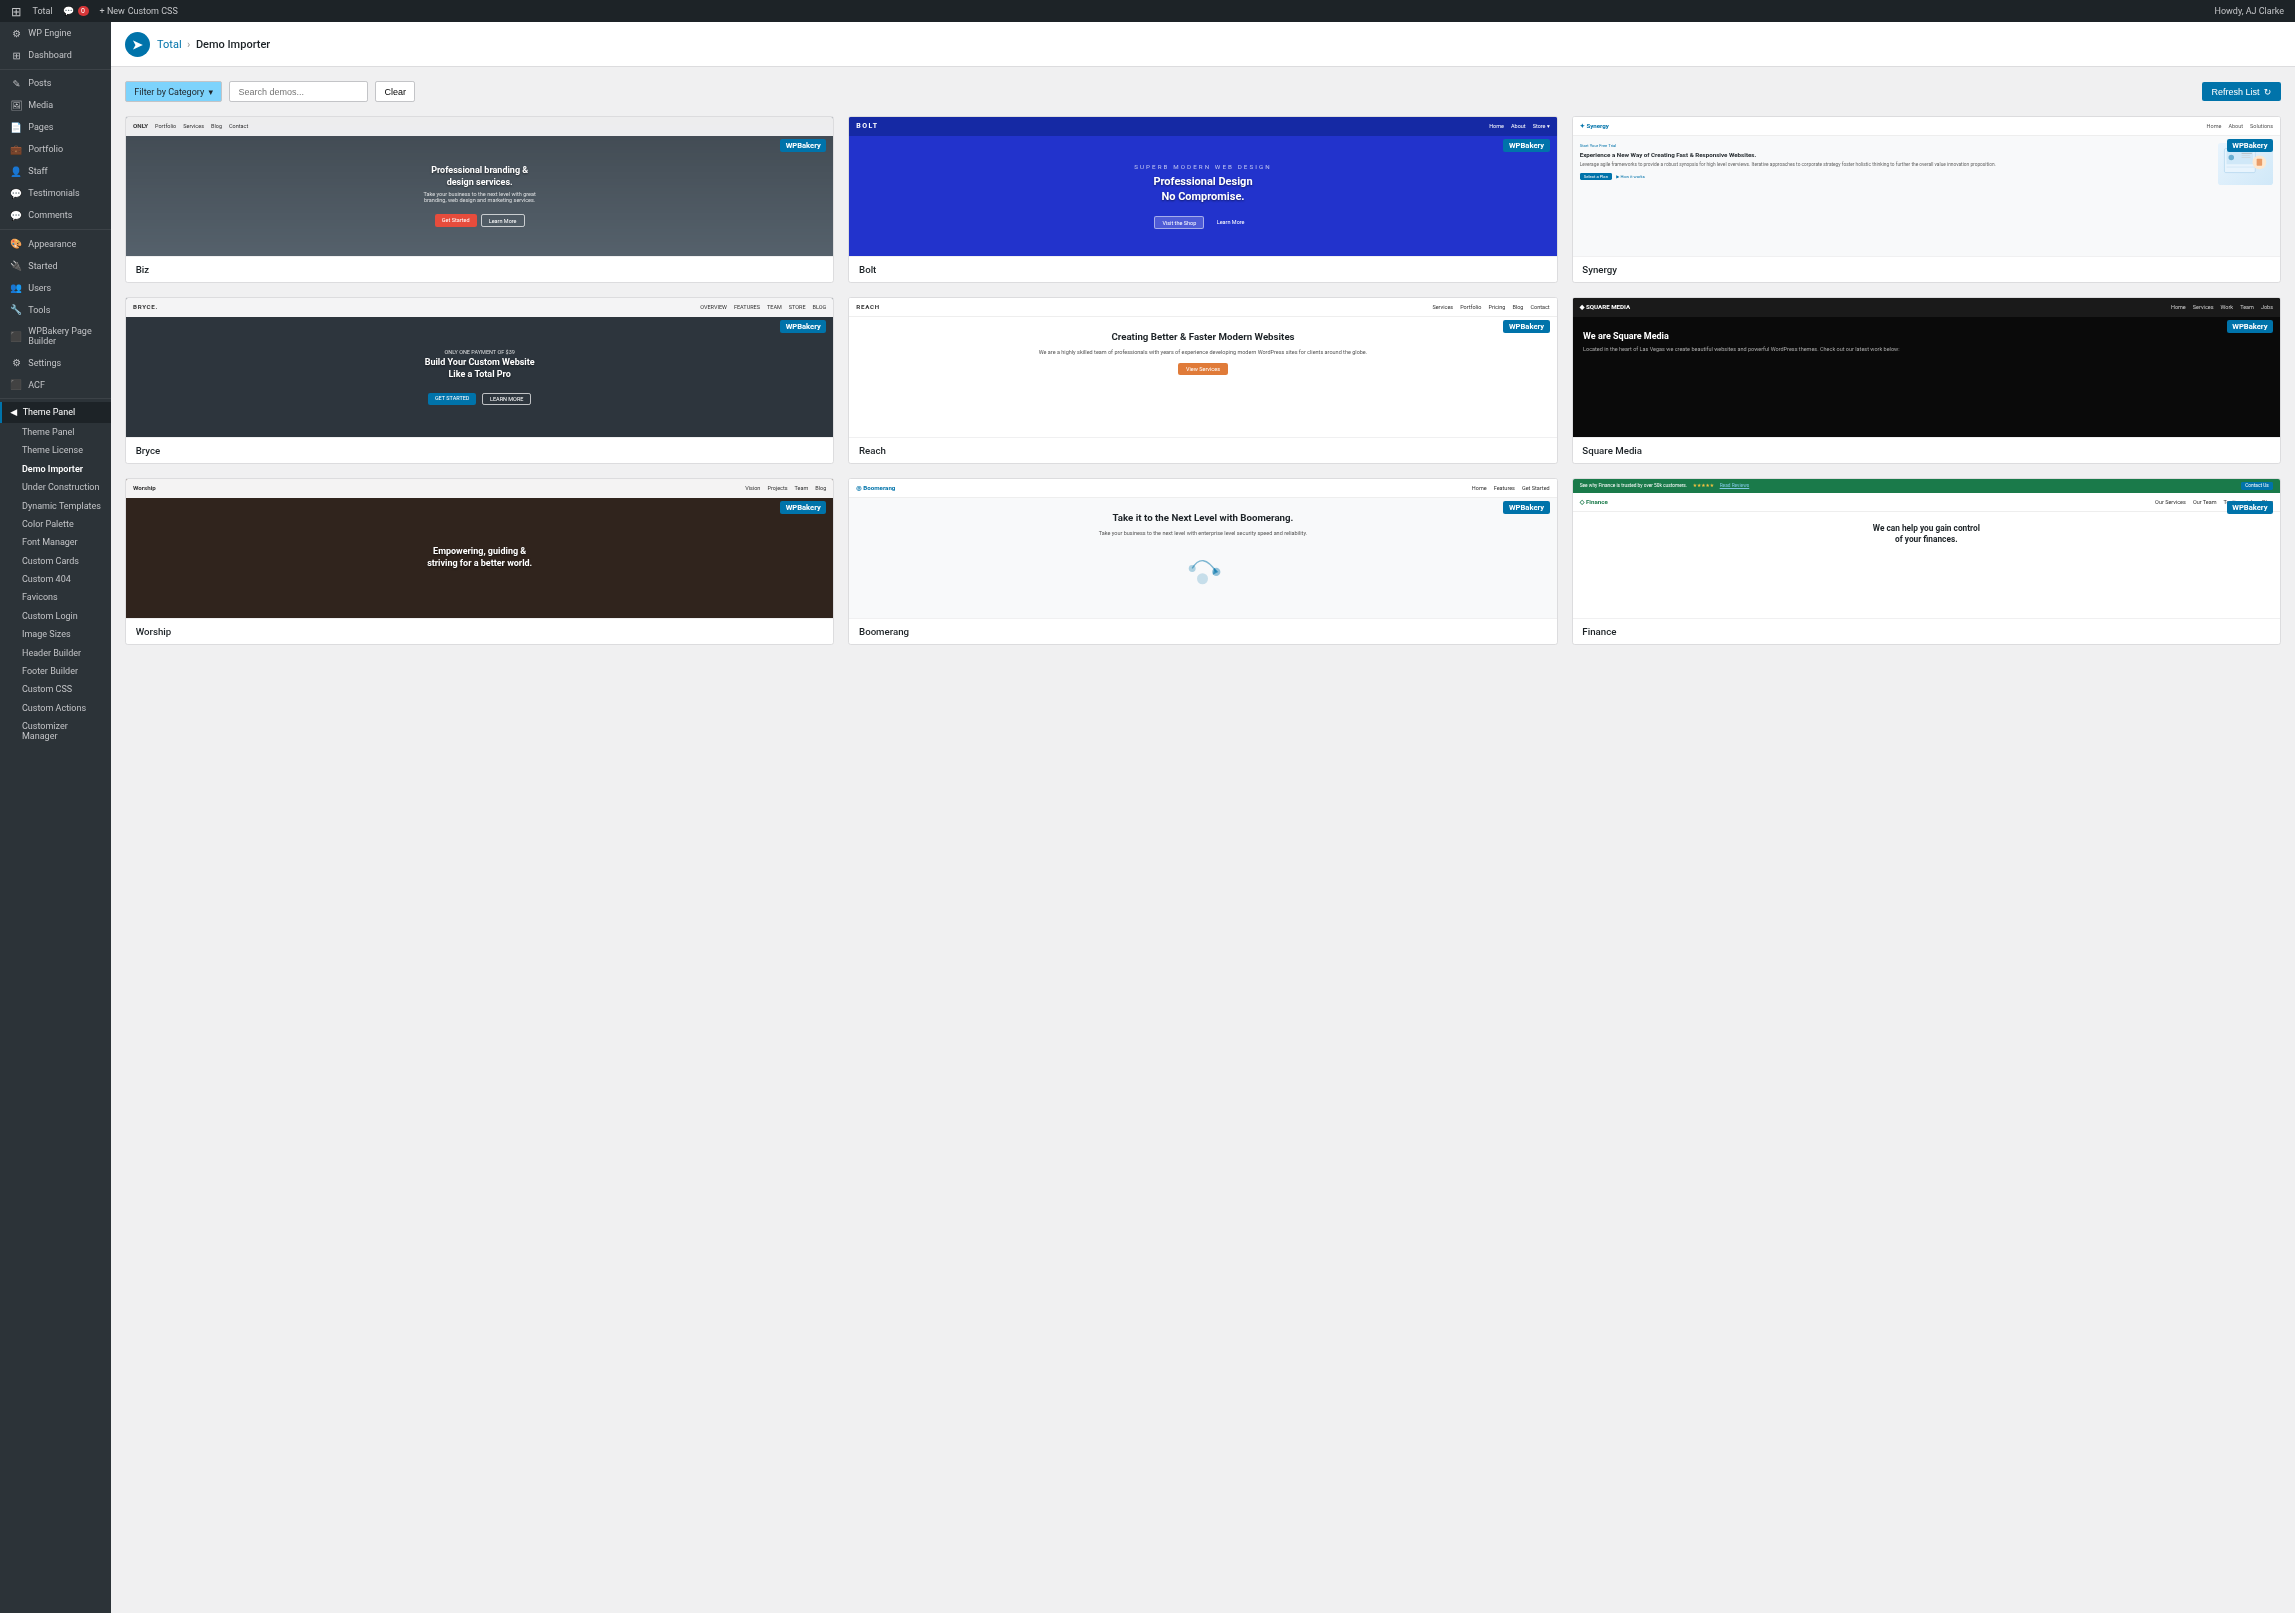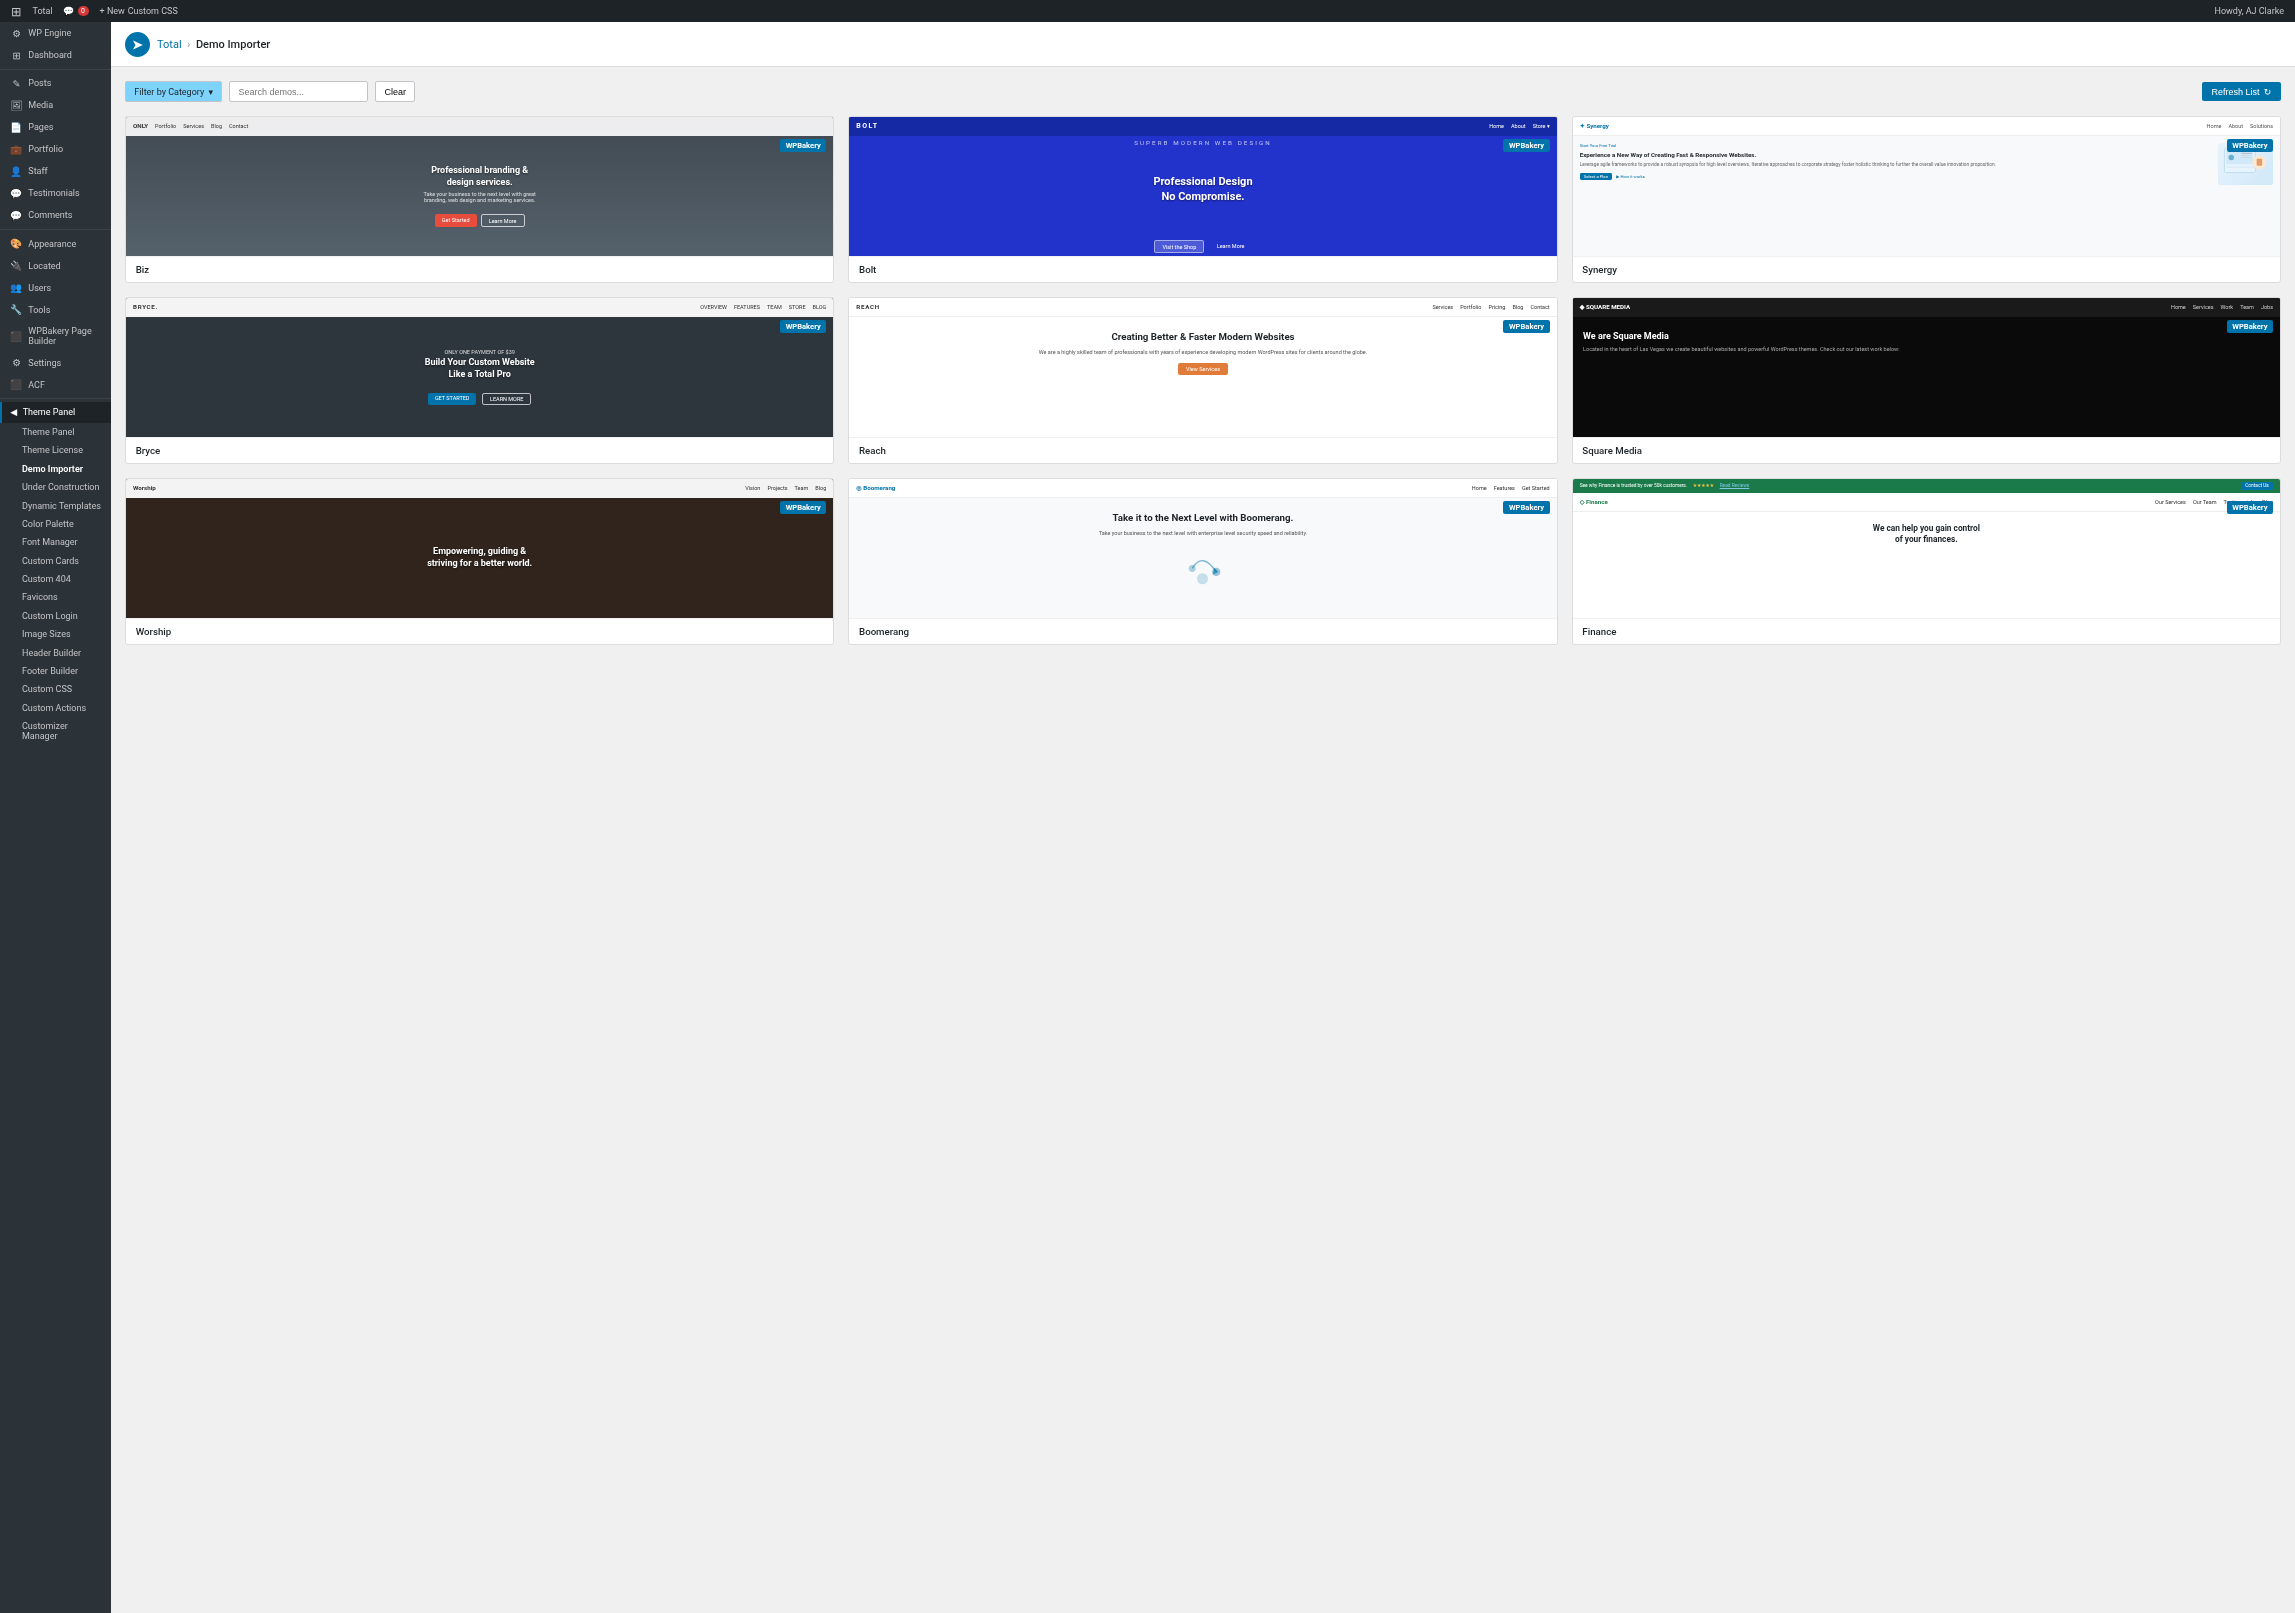--- a/index.html
+++ b/index.html
@@ -314,21 +314,21 @@
       <span class="menu-icon">💬</span>
       <span>Comments</span>
     </li>
     <div class="menu-separator"></div>
     <li class="menu-item">
       <span class="menu-icon">🎨</span>
       <span>Appearance</span>
     </li>
     <li class="menu-item">
       <span class="menu-icon">🔌</span>
-      <span>Located</span>
+      <span>Started</span>
     </li>
     <li class="menu-item">
       <span class="menu-icon">👥</span>
       <span>Users</span>
     </li>
     <li class="menu-item">
       <span class="menu-icon">🔧</span>
       <span>Tools</span>
     </li>
     <li class="menu-item">
@@ -461,21 +461,21 @@
 
     <div class="demo-card">
       <div class="demo-card-image bolt-bg">
         <div class="mock-preview">
           <div class="mock-nav" style="background:rgba(20,40,160,0.9); color:#fff;">
             <span style="font-weight:700;font-size:7px; letter-spacing:1.4px;">BOLT</span>
             <span class="mock-nav-item" style="margin-left:auto;">Home</span>
             <span class="mock-nav-item">About</span>
             <span class="mock-nav-item">Store ▾</span>
           </div>
-          <div class="mock-hero" style="flex:1;gap:24px;">
+          <div class="mock-hero" style="flex:1;">
             <div style="font-size:6.2px;color:rgba(255,255,255,0.7);letter-spacing:2.1px;margin-bottom:4.2px;">SUPERB MODERN WEB DESIGN</div>
             <div class="mock-hero-text" style="font-size:11px;">Professional Design<br>No Compromise.</div>
             <div style="display:flex;gap:5.5px;margin-top:7px;">
               <span class="mock-btn" style="background:rgba(255,255,255,0.2);border:0.7px solid rgba(255,255,255,0.5);">Visit the Shop</span>
               <span class="mock-btn" style="background:transparent;">Learn More</span>
             </div>
           </div>
         </div>
         <span class="demo-tag">WPBakery</span>
       </div>

